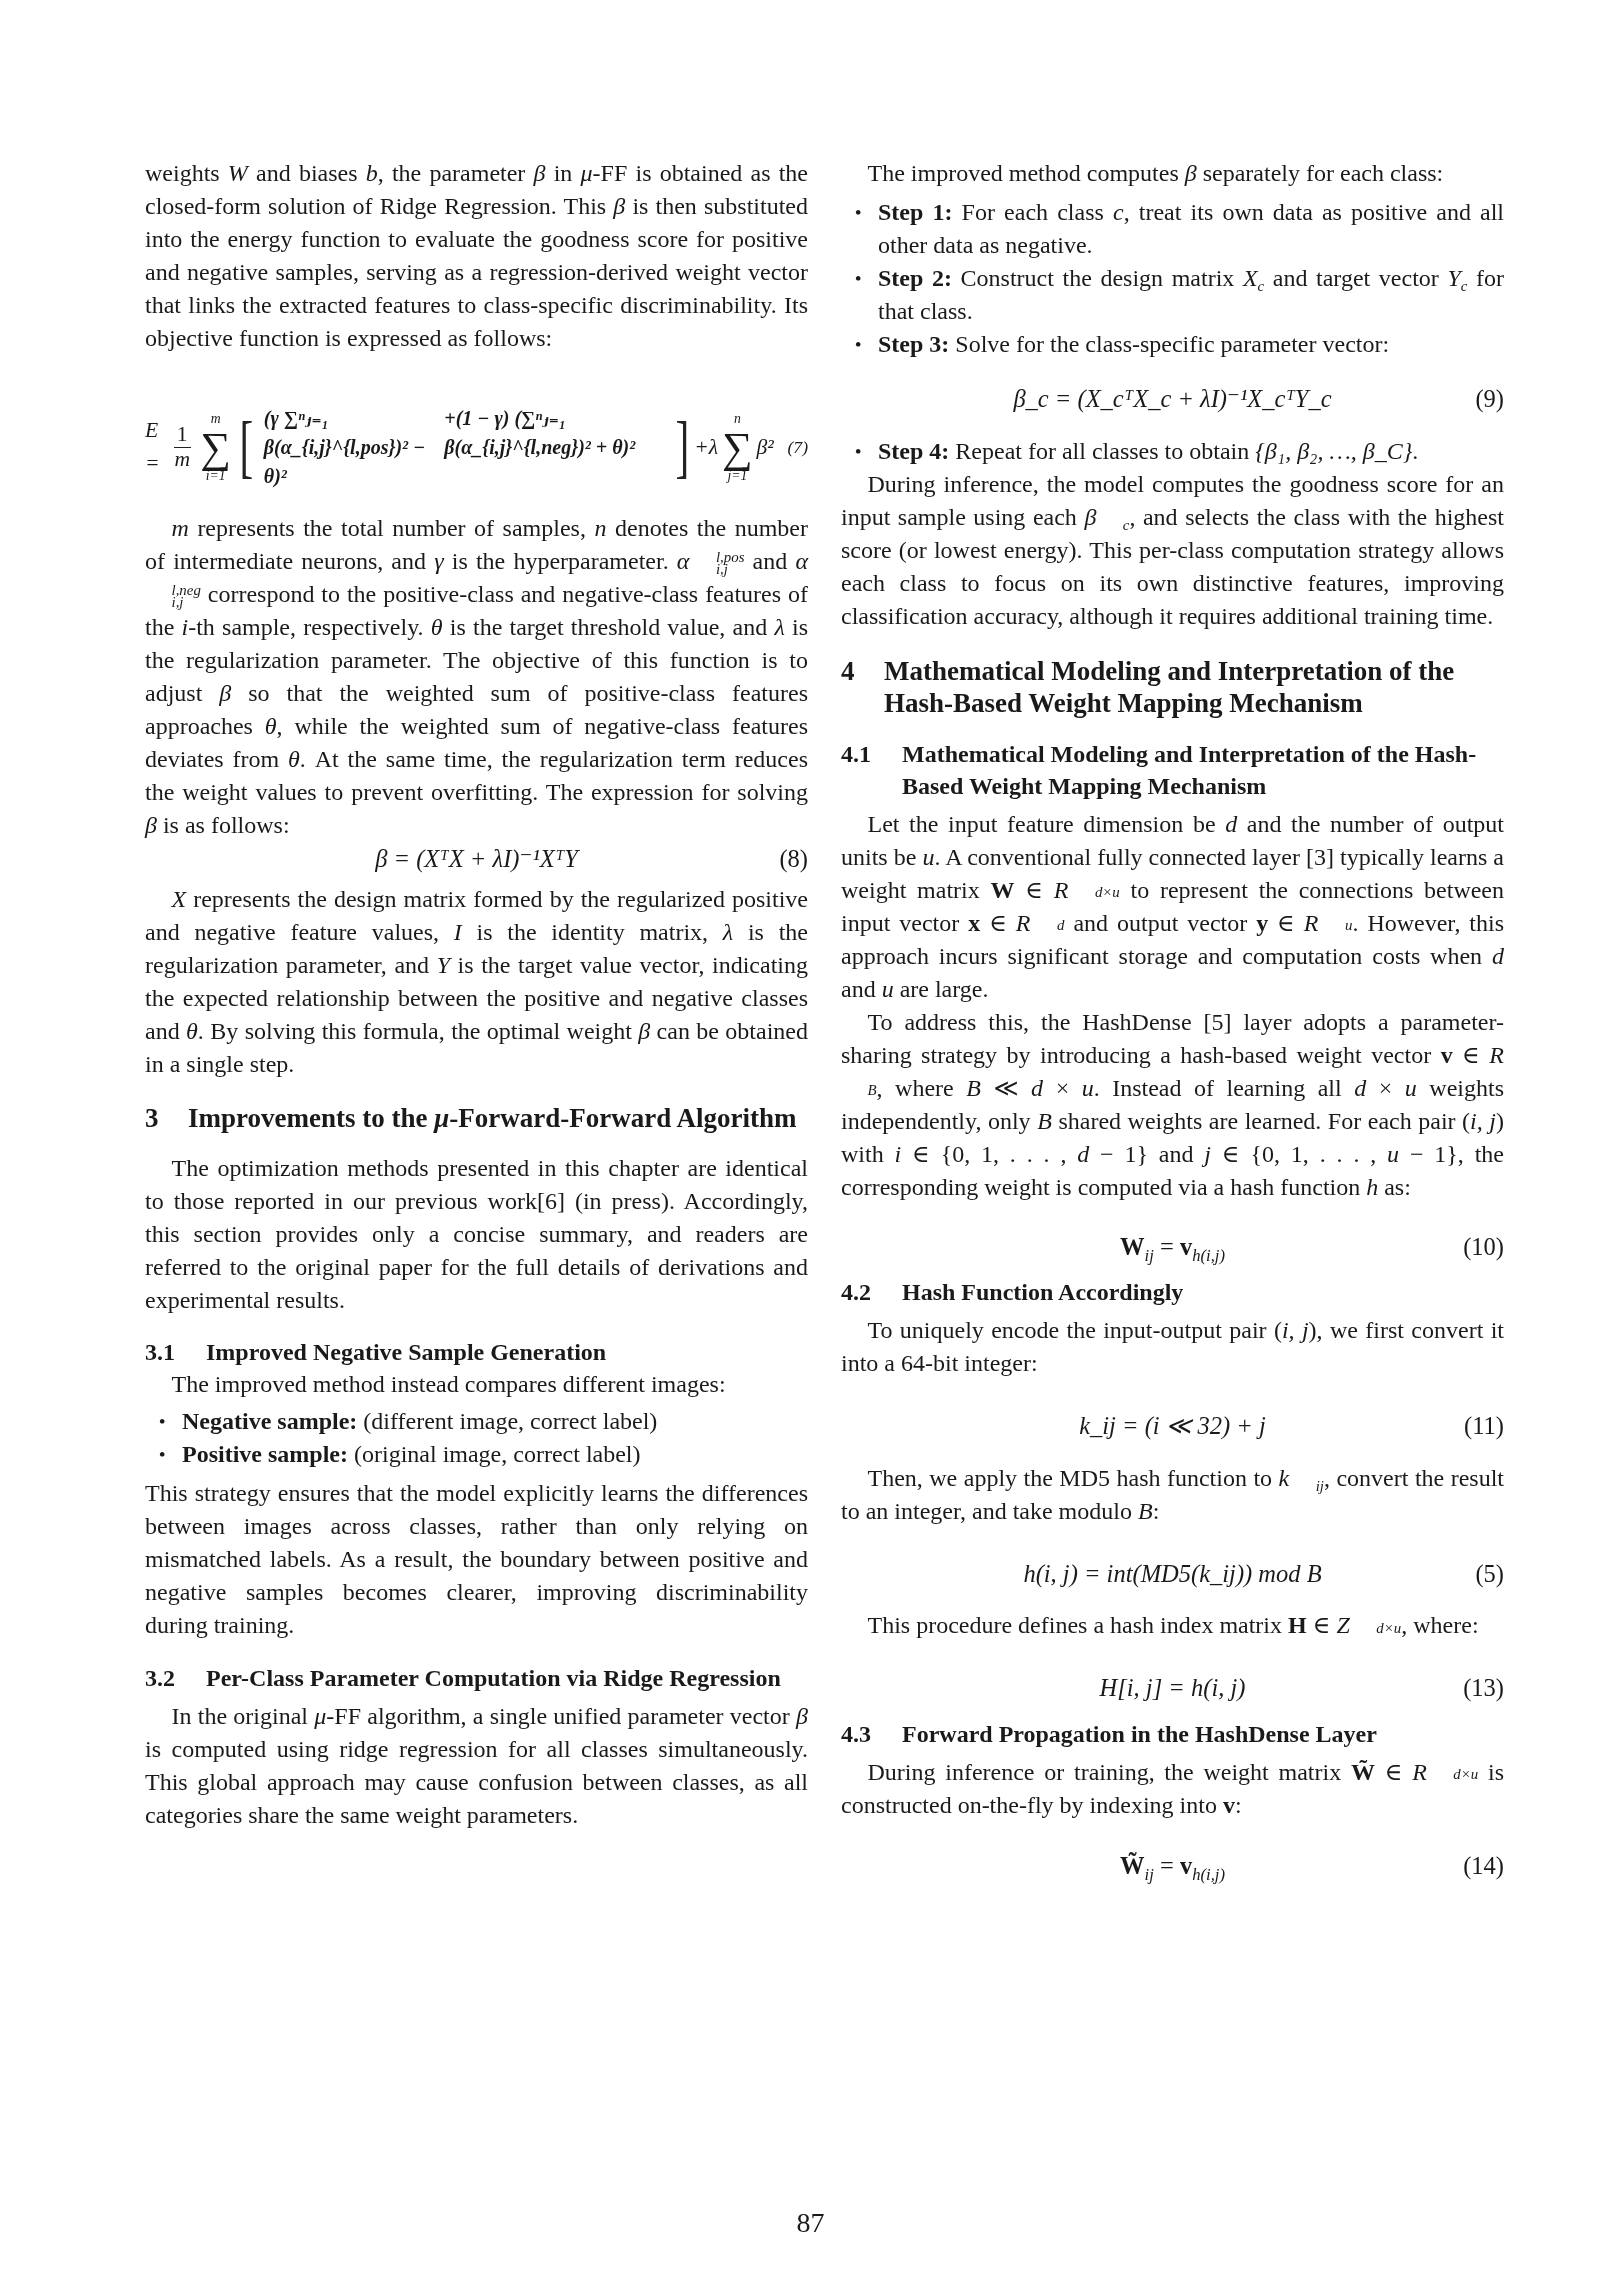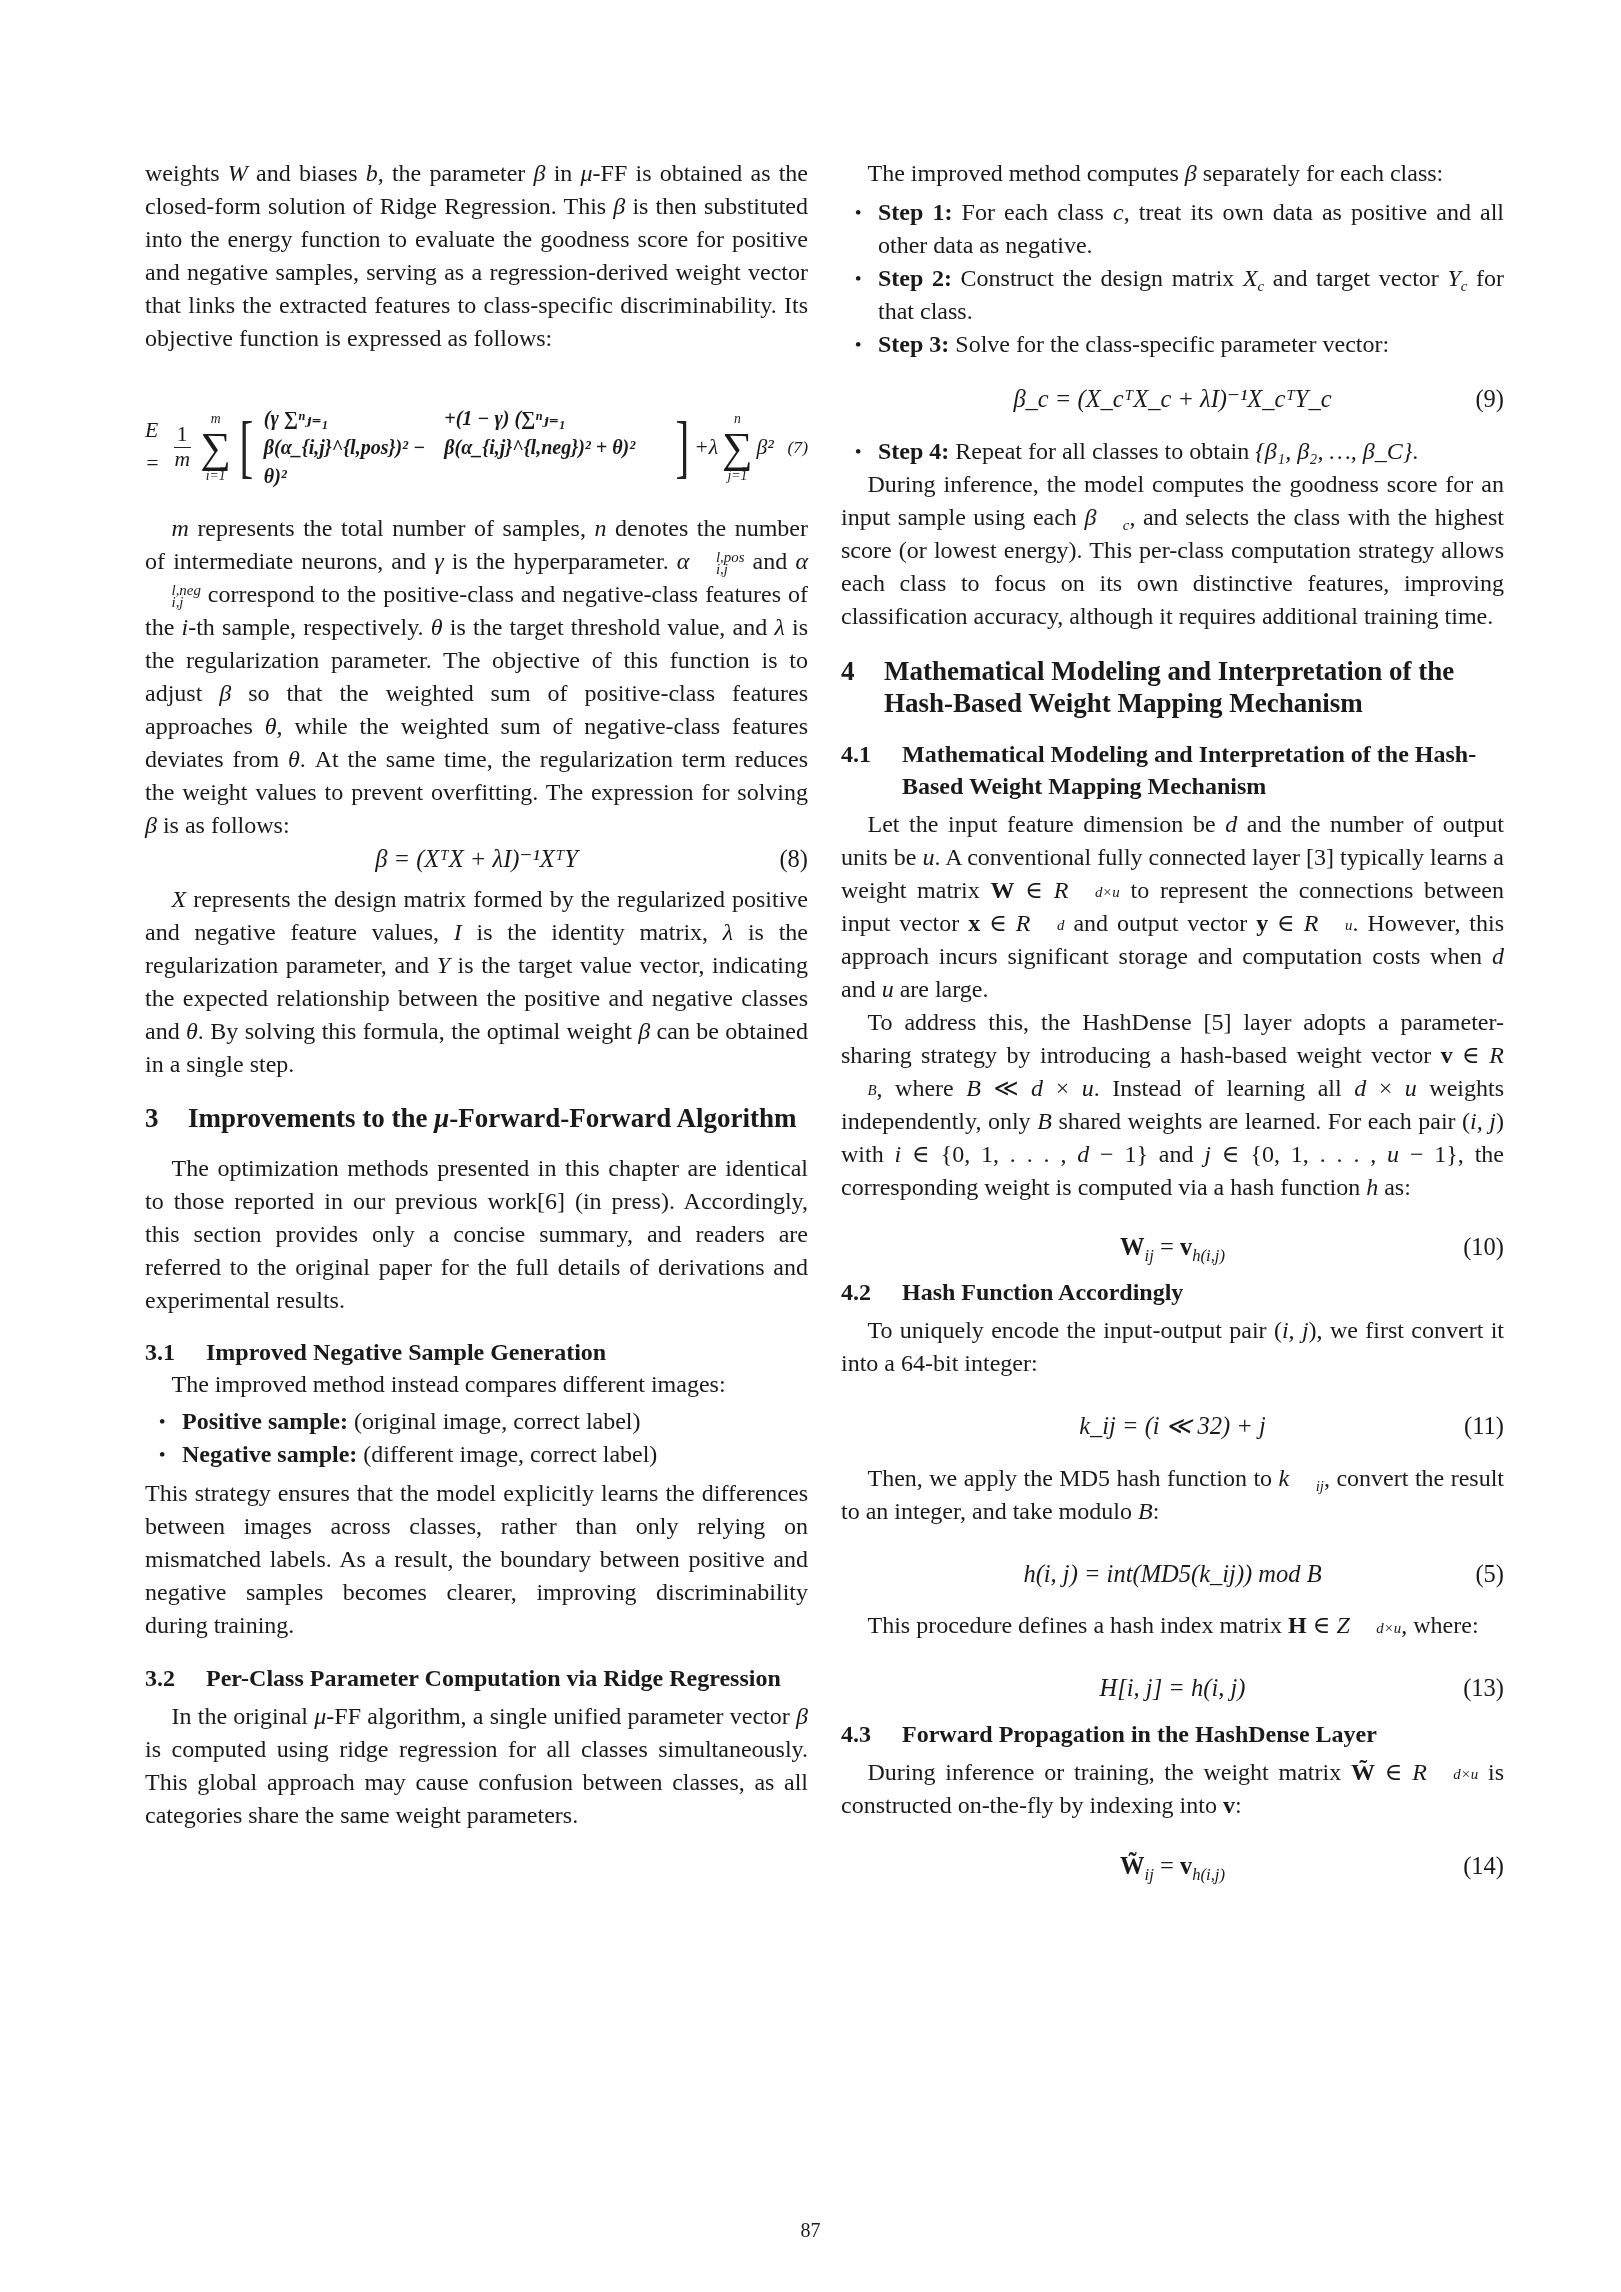--- a/index.html
+++ b/index.html
@@ -19,21 +19,21 @@
   h2 { font-size: 27px; line-height: 32px; margin: 0; font-weight: bold;
        display: flex; }
   h2 .secnum { width: 43px; flex: none; }
   h3 { font-size: 24px; line-height: 32px; margin: 0; font-weight: bold; display: flex; }
   h3 .secnum { width: 61px; flex: none; }
   ul { margin: 0; padding: 0; list-style: none; }
   ul li { position: relative; padding-left: 37px; text-align: justify; }
   ul li::before { content: "\2022"; position: absolute; left: 13.7px; top: 0; font-size: 19.6px; }
   .bold { font-weight: bold; }
   .page-num { position: absolute; top: 2207px; left: 0; width: 1621px; text-align: center;
-              font-size: 20px; margin-top: 12px; }
+              font-size: 28px; }
   
   .eq7 { display: flex; align-items: center; justify-content: flex-start; font-size: 21.6px; height: 118px; }
   .eq7 .frac { display: inline-flex; flex-direction: column; align-items: center; margin: 0 5.9px; }
   .eq7 .frac .n { border-bottom: 1.5px solid #222; padding: 0 2.9px; line-height: 23.5px; }
   .eq7 .frac .d { line-height: 23.5px; font-style: italic; }
   .bigsum { display: inline-flex; flex-direction: column; align-items: center; margin: 0 3.9px; font-size: 13.7px; line-height: 13.7px; font-style: italic; }
   .bigsum .s { font-size: 43px; line-height: 43px; font-style: normal; }
   .bracket { font-size: 69px; line-height: 69px; font-weight: 100; transform: scaleX(0.6); color: #222; }
   .eq7 .rows { display: inline-flex; font-size: 20px; line-height: 29px; padding: 0 5.9px; font-weight: bold; }
 </style>
@@ -90,22 +90,22 @@
     <span>Improvements to the <span class="m">μ</span>-Forward-Forward Algo­rithm</span>
   </h2>
   <p class="indent" style="margin-top:17.6px;">The optimization methods presented in this chapter are identical to those reported in our previous work[6] (in press). Accordingly, this section provides only a concise summary, and readers are referred to the original paper for the full de­tails of derivations and experimental results.</p>
 
   <h3 style="margin-top:19.6px;">
     <span class="secnum">3.1</span>
     <span>Improved Negative Sample Generation</span>
   </h3>
   <p class="indent">The improved method instead compares different images:</p>
   <ul style="margin-top:3.9px;">
+    <li><span class="bold">Negative sample:</span><span> (different image, correct label)</span></li>
     <li><span class="bold">Positive sample:</span><span> (original image, correct label)</span></li>
-    <li><span class="bold">Negative sample:</span><span> (different image, correct label)</span></li>
   </ul>
   <p style="margin-top:6px;">This strategy ensures that the model explicitly learns the dif­ferences between images across classes, rather than only re­lying on mismatched labels.  As a result, the boundary be­tween positive and negative samples becomes clearer, im­proving discriminability during training.</p>
 
   <h3 style="margin-top:19.6px;">
     <span class="secnum">3.2</span>
     <span style="text-align:justify;">Per-Class Parameter Computation via Ridge Re­gression</span>
   </h3>
   <p class="indent" style="margin-top:5.9px;">In the original <span class="m">μ</span>-FF algorithm, a single unified parameter vector <span class="m">β</span> is computed using ridge regression for all classes simultaneously.  This global approach may cause confusion between classes, as all categories share the same weight pa­rameters.</p>
 </div>
 

